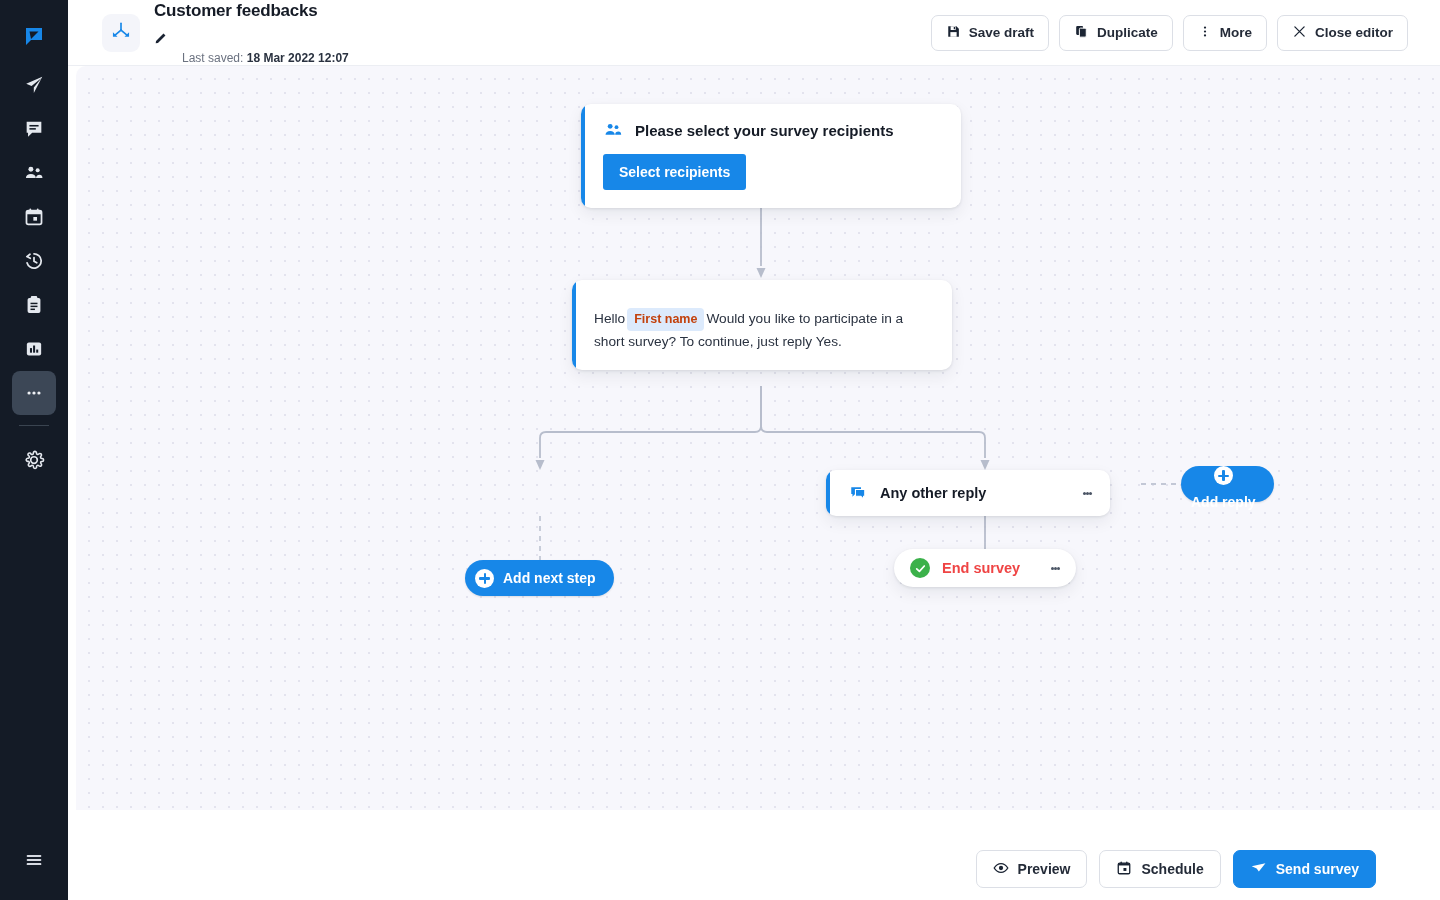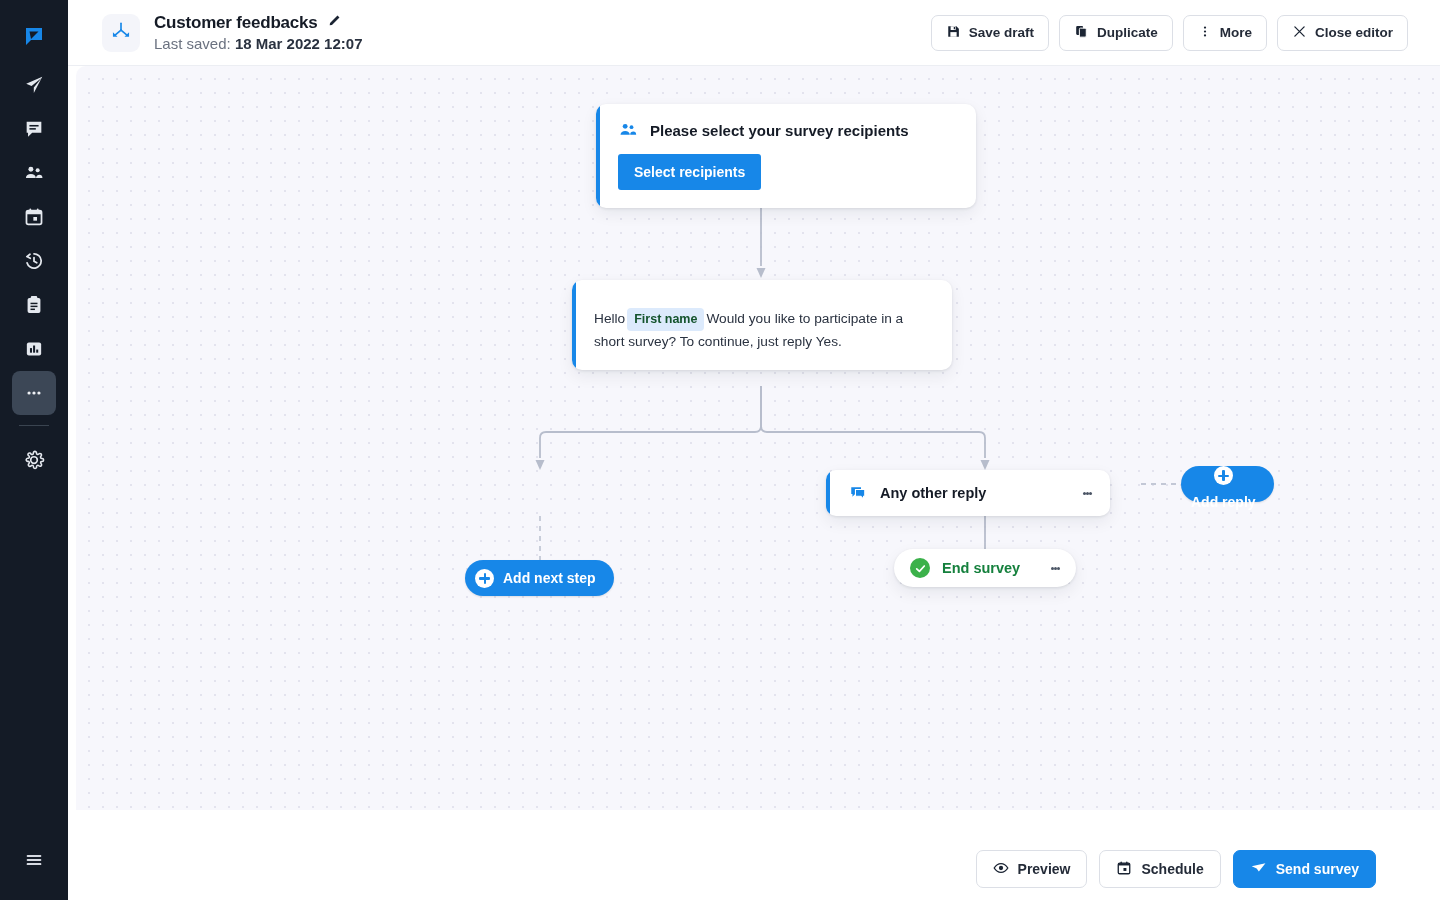--- a/index.html
+++ b/index.html
@@ -44,26 +44,26 @@
     padding: 0 32px 0 34px;
     border-bottom: 1px solid #eceef3;
   }
   #doc-icon {
     width: 38px; height: 38px; border-radius: 9px;
     background: #f4f5fa;
     display: flex; align-items: center; justify-content: center;
     flex: 0 0 38px;
   }
   #title-block { margin-left: 14px; }
-  #doc-title-row { display: flex; align-items: flex-start; gap: 10px; }
+  #doc-title-row { display: flex; align-items: flex-start; gap: 10px; flex-direction: column; }
   #doc-title {
     font-size: 17px; font-weight: bold; color: #151b26; letter-spacing: -0.2px;
   }
   #pencil { cursor: pointer; display:block; }
-  #saved-row { margin-top: 2px; font-size: 15px; color: #6b7280; }
+  #saved-row { margin-top: 2px; font-size: 12px; color: #6b7280; margin-left: 28px; }
   #saved-row b { color: #2a3240; font-weight: bold; }
   #header-actions { margin-left: auto; display: flex; align-items: flex-end; gap: 10px; }
   .hbtn {
     height: 36px; padding: 0 14px;
     border: 1px solid #dcdfe6; border-radius: 7px; background: #fff;
     display: flex; align-items: center; gap: 8px;
     font-size: 13.5px; font-weight: bold; color: #242b38;
     cursor: pointer; white-space: nowrap;
   }
 
@@ -93,21 +93,21 @@
     background: #1787e8;
   }
   .node-inner { padding: 16px 18px 18px 22px; }
   .node-head { display: flex; align-items: center; }
   .node-ico { flex: 0 0 20px; width: 20px; height: 20px; display: flex; align-items: center; justify-content: center; }
   .node-title { margin-left: 12px; font-size: 15px; font-weight: bold; color: #151b26; }
   .kebab { margin-left: auto; cursor: pointer; display: flex; align-items:center; justify-content:center; width:18px; height:20px; }
   .kebab i { display:block; width:3px; height:3px; border-radius:50%; background:#4b5565; margin:1.6px 0; }
   .node-body { margin-top: 12px; font-size: 13.7px; line-height: 21px; color: #2a3240; }
   .chip {
-    display: inline-block; background: #dceafc; color: #14532d;
+    display: inline-block; background: #dceafc; color: #c2410c;
     border-radius: 4px; padding: 1px 7px; font-size: 12.5px; font-weight: bold;
     margin: 0 2px; vertical-align: baseline;
   }
   .btn-primary {
     display: inline-flex; align-items: center; justify-content: center;
     height: 36px; padding: 0 16px; border: none; border-radius: 3px;
     background: #1787e8; color: #fff; font-size: 14px; font-weight: bold;
     font-family: inherit; cursor: pointer;
   }
 
@@ -132,21 +132,21 @@
     content:""; position:absolute; background:#1787e8; border-radius:1px;
   }
   .plus-circle::before { left: 4px; right: 4px; top: 8.5px; height: 2.5px; }
   .plus-circle::after { top: 4px; bottom: 4px; left: 8.5px; width: 2.5px; }
 
   .endcard {
     position: absolute; height: 38px; border-radius: 19px; background: #fff;
     box-shadow: 0 1px 3px rgba(20,27,38,.10), 0 6px 16px rgba(20,27,38,.07);
     display: flex; align-items: center; padding: 0 12px 0 16px; gap: 12px;
   }
-  .endcard .lbl { font-size: 14.5px; font-weight: bold; color: #15803d; }
+  .endcard .lbl { font-size: 14.5px; font-weight: bold; color: #ef4444; }
   .check-circle {
     width: 20px; height: 20px; border-radius: 50%; background: #3bb14a;
     display: flex; align-items: center; justify-content: center; flex: 0 0 20px;
   }
 
   
   #footer {
     height: 62px; flex: 0 0 62px; background: #fff;
     display: flex; align-items: center; justify-content: flex-end;
     padding-right: 64px; gap: 12px; padding-left: 16px;
@@ -375,21 +375,21 @@
           <path d="M909 404 L904.5 394 H913.5 Z" fill="#b7bdcc"></path>
 
           <path d="M464 450 V494" stroke="#c3c8d6" stroke-width="1.8" fill="none" stroke-dasharray="5 5"></path>
 
           <path d="M1065 418 H1105" stroke="#c3c8d6" stroke-width="1.8" fill="none" stroke-dasharray="5 5"></path>
 
           <path d="M909 450 V488" stroke="#b7bdcc" stroke-width="1.8" fill="none"></path>
           <path d="M909 500 L904.5 490 H913.5 Z" fill="#b7bdcc"></path>
         </svg>
 
-        <div class="node" style="left:520px; top:38px; width:380px;">
+        <div class="node" style="left:505px; top:38px; width:380px;">
           <div class="node-inner">
             <div class="node-head">
               <span class="node-ico">
                 <svg width="20" height="20" viewBox="0 0 24 24">
                   <circle cx="8.6" cy="7.6" r="2.9" fill="#1787e8"></circle>
                   <circle cx="16.2" cy="8.6" r="2.3" fill="#1787e8"></circle>
                   <path d="M3 17.6c0-2.9 2.5-4.5 5.6-4.5s5.6 1.6 5.6 4.5z" fill="#1787e8"></path>
                   <path d="M14.6 17.6c0-2.2 1.4-3.7 3.9-3.7 2 0 3.3 1.2 3.3 3.7z" fill="#1787e8"></path>
                 </svg>
               </span>

